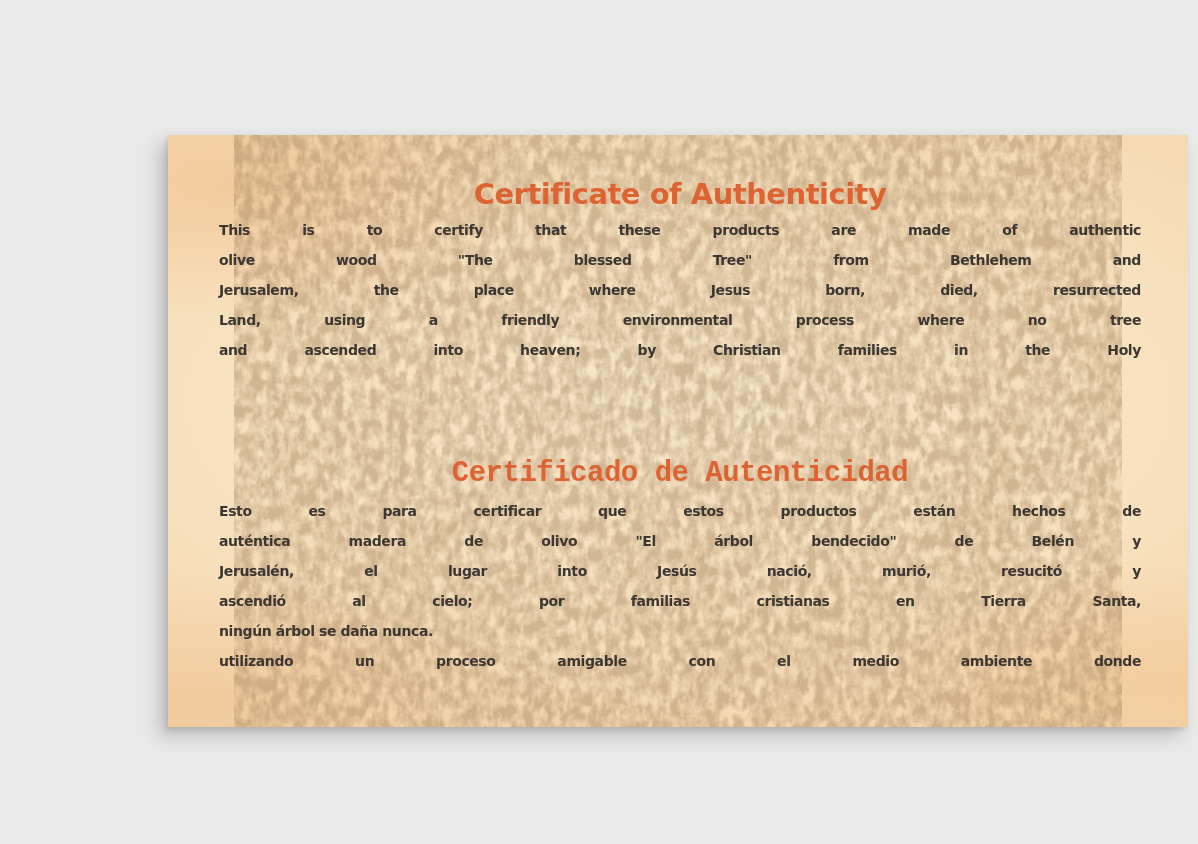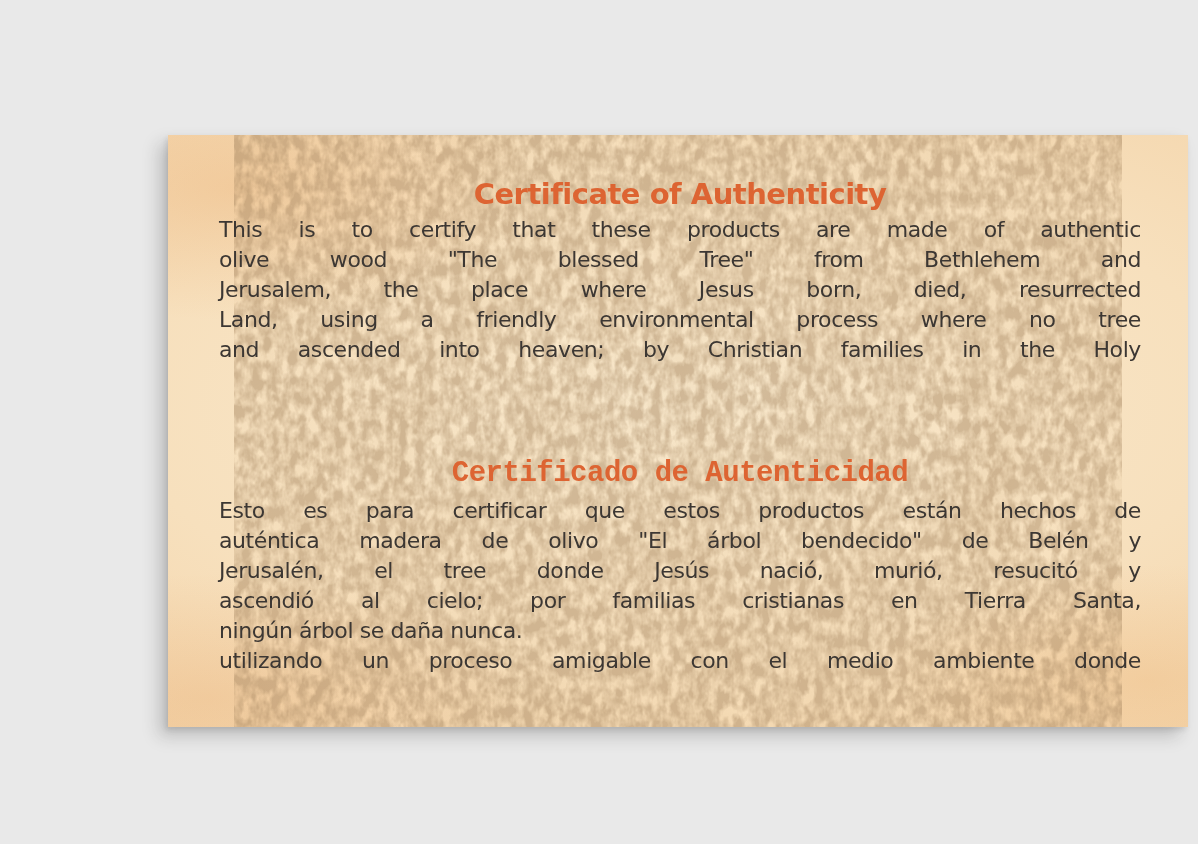--- a/index.html
+++ b/index.html
@@ -34,21 +34,21 @@
     position:absolute;left:0;right:0;margin:0;
     text-align:center;
     font-size:29px;line-height:34px;font-weight:bold;
     letter-spacing:-0.5px;
     color:var(--accent);
   }
   .title-en{top:42px;}
   .title-es{top:322px;font-family:Liberation Mono, monospace;}
   .para{
     position:absolute;left:0;right:0;
-    font-size:22px;line-height:30px;font-weight:normal;
+    font-size:14px;line-height:30px;font-weight:bold;
     letter-spacing:-0.4px;
     color:var(--ink);
   }
   .para-en{top:80px;}
   .para-es{top:361px;}
   .jline{text-align:justify;text-align-last:justify;}
   .jline.last{text-align:justify;text-align-last:left;}
 </style>
 </head>
 <body>
@@ -83,20 +83,20 @@
           <div class="jline">Jerusalem, the place where Jesus born, died, resurrected</div>
           <div class="jline">Land, using a friendly environmental process where no tree</div>
           <div class="jline">and ascended into heaven; by Christian families in the Holy</div>
         </div>
 
       <h2 class="title title-es">Certificado de Autenticidad</h2>
 
       <div class="para para-es">
           <div class="jline">Esto es para certificar que estos productos están hechos de</div>
           <div class="jline">auténtica madera de olivo "El árbol bendecido" de Belén y</div>
-          <div class="jline">Jerusalén, el tree donde Jesús nació, murió, resucitó y</div>
+          <div class="jline">Jerusalén, el lugar into Jesús nació, murió, resucitó y</div>
           <div class="jline">ascendió al cielo; por familias cristianas en Tierra Santa,</div>
           <div class="jline last">ningún árbol se daña nunca.</div>
           <div class="jline">utilizando un proceso amigable con el medio ambiente donde</div>
         </div>
     </div>
   </div>
 </div>
 
 </body></html>

